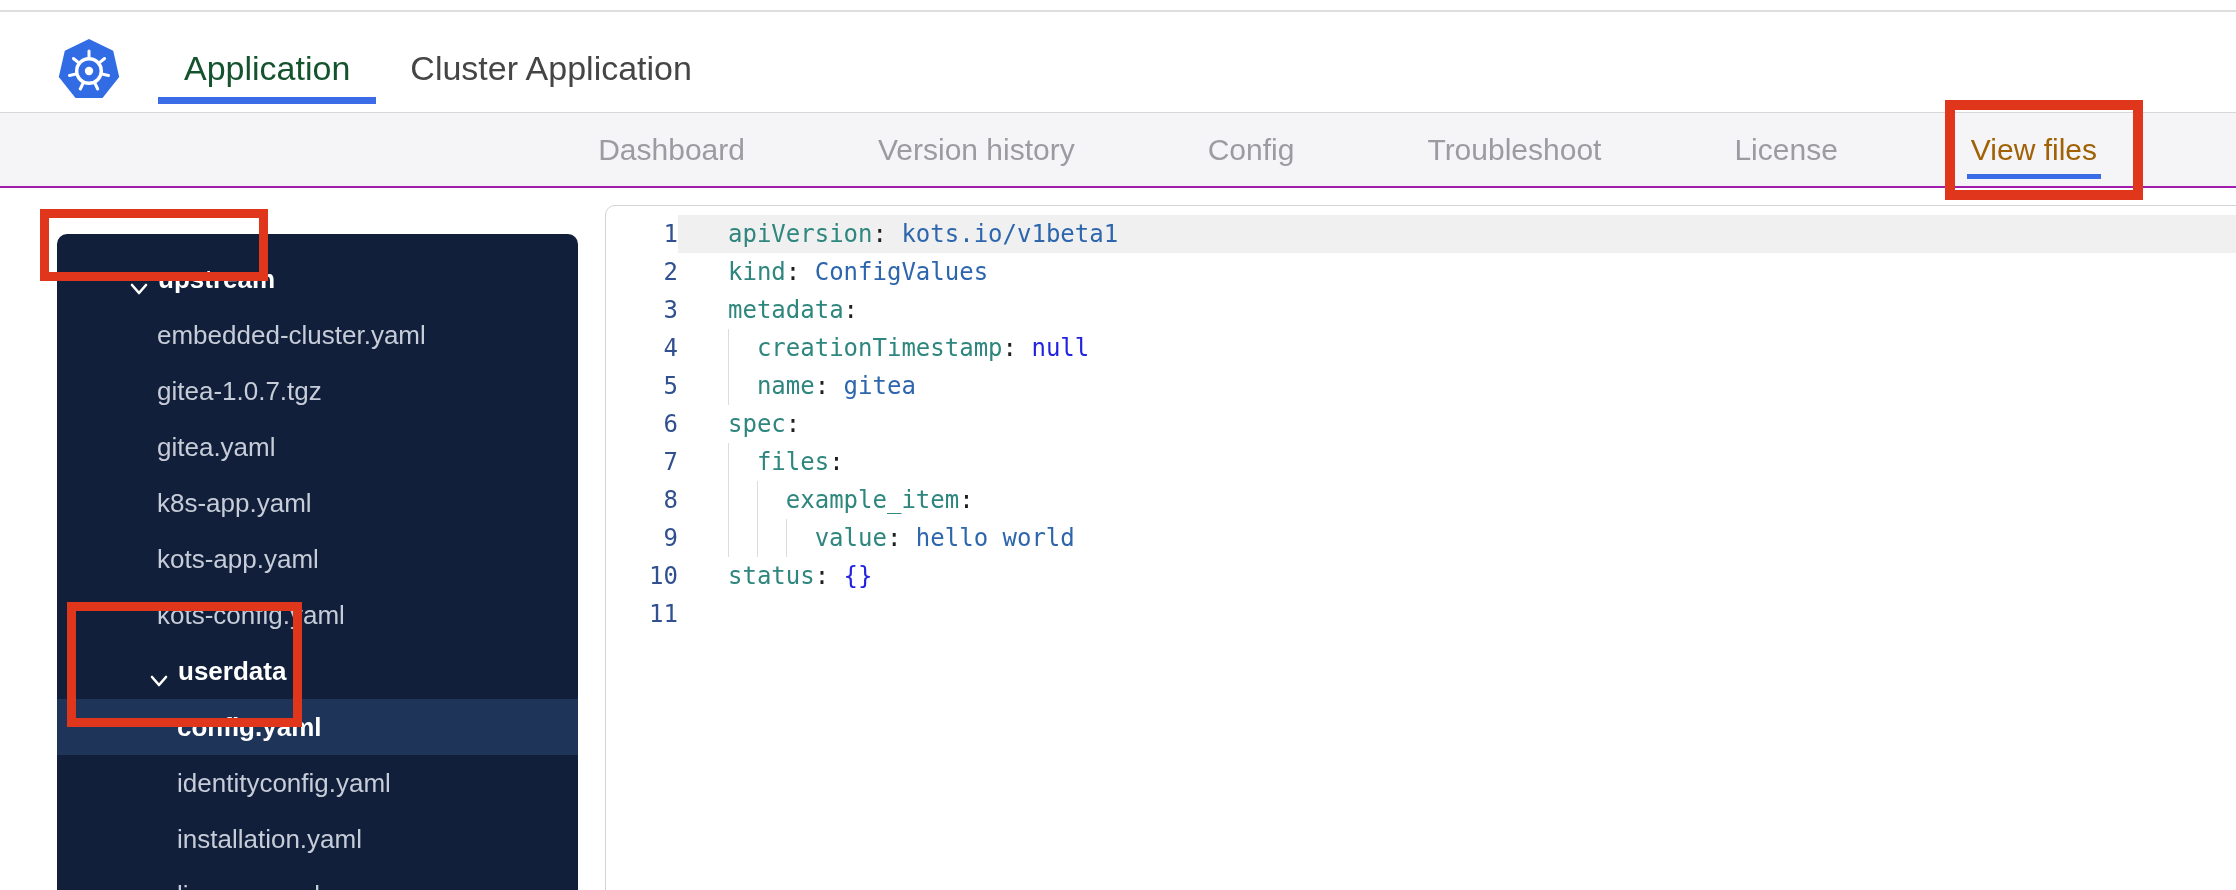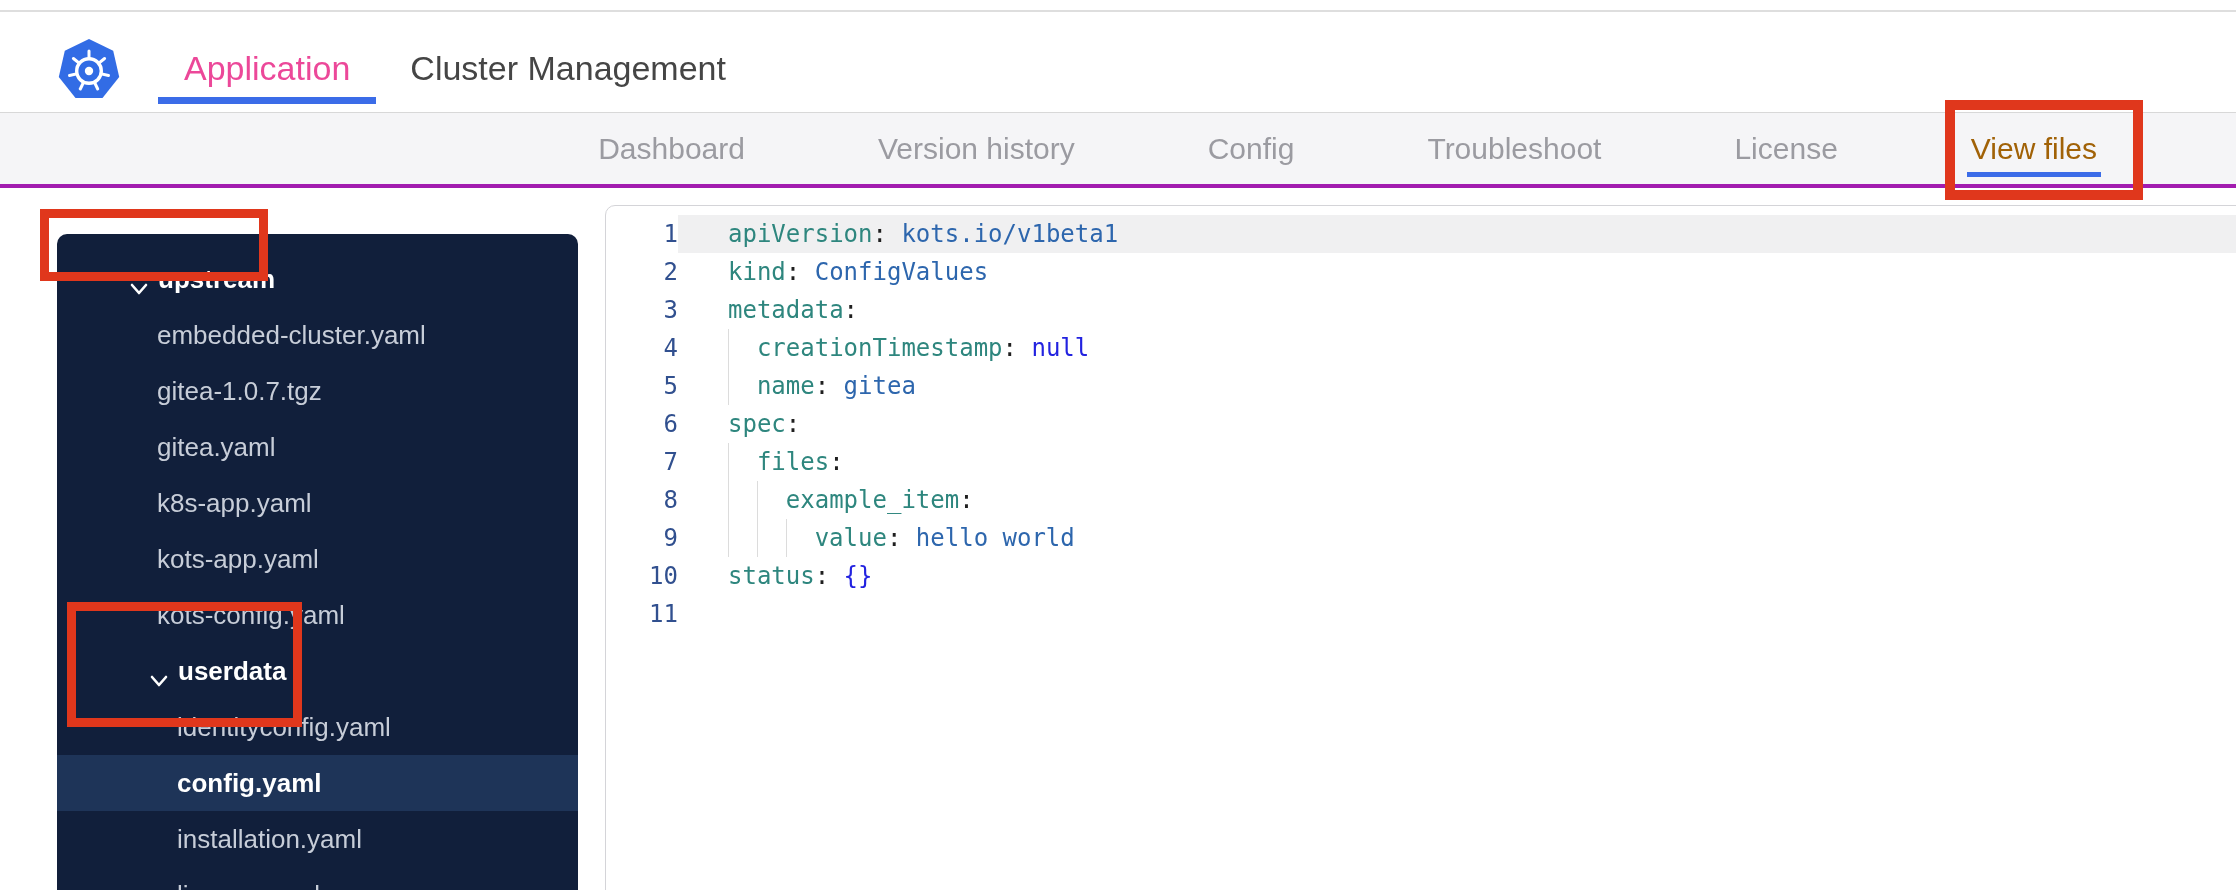--- a/index.html
+++ b/index.html
@@ -25,26 +25,26 @@
   .top-hairline{position:absolute;left:0;top:10px;width:100%;height:2px;background:#dedede;}
 
   
   .topbar{position:absolute;left:0;top:12px;width:100%;height:100px;background:#fff;}
   .logo{position:absolute;left:58px;top:26px;width:62px;height:66px;}
   .header-tabs{position:absolute;left:158px;top:28px;height:64px;display:flex;align-items:center;gap:8px;}
   .app-tab{
     font-size:34px;color:#454545;padding:0 26px;height:64px;display:flex;align-items:center;
     border-bottom:7px solid transparent;box-sizing:border-box;cursor:pointer;white-space:nowrap;
   }
-  .app-tab.active{color:#ec4899;border-bottom-color:var(--accent);}
+  .app-tab.active{color:#14532d;border-bottom-color:var(--accent);}
 
   
   .navbar{
     position:absolute;left:0;top:112px;width:100%;height:76px;background:#f5f5f7;
-    border-top:1px solid #d8d8d8;border-bottom:4px solid #a21caf;box-sizing:border-box;
+    border-top:1px solid #d8d8d8;border-bottom:2px solid #a21caf;box-sizing:border-box;
     display:flex;align-items:center;justify-content:flex-end;padding-right:131px;gap:117px;
   }
   .nav-tab{
     position:relative;font-size:30px;color:#9b9ba1;padding:0 8px;height:100%;
     display:flex;align-items:center;cursor:pointer;white-space:nowrap;
   }
   .nav-tab.active{color:#a16207;}
   .nav-tab.active::after{
     content:"";position:absolute;left:4px;right:4px;bottom:7px;height:5px;background:var(--accent);
   }
@@ -105,21 +105,21 @@
           <line x1="28.8" y1="37.5" x2="22.3" y2="51"></line>
           <line x1="26.1" y1="34.1" x2="11.5" y2="37.5"></line>
           <line x1="27.1" y1="29.9" x2="15.4" y2="20.5"></line>
         </g>
         <circle cx="31" cy="33" r="12.3" stroke="#ffffff" stroke-width="3.4" fill="var(--k8s-blue)"></circle>
         <circle cx="31" cy="33" r="4.2" fill="#ffffff"></circle>
       </svg>
     </div>
     <div class="header-tabs">
         <div class="app-tab active">Application</div>
-        <div class="app-tab">Cluster Management</div>
+        <div class="app-tab">Cluster Application</div>
       </div>
   </div>
 
   <div class="navbar">
       <div class="nav-tab">Dashboard</div>
       <div class="nav-tab">Version history</div>
       <div class="nav-tab">Config</div>
       <div class="nav-tab">Troubleshoot</div>
       <div class="nav-tab">License</div>
       <div class="nav-tab active">View files</div>
@@ -149,25 +149,25 @@
       </div>
       <div class="tree-row file pad-file-d1">
         <span>kots-config.yaml</span>
       </div>
       <div class="tree-row folder pad-folder-d1">
         <span class="chev"><svg viewBox="0 0 20 14" width="20" height="14">
             <polyline points="3,3 10,11 17,3" fill="none" stroke="#ffffff" stroke-width="2.6" stroke-linecap="round" stroke-linejoin="round"></polyline>
           </svg></span>
         <span>userdata</span>
       </div>
+      <div class="tree-row file selected pad-file-d2">
+        <span>config.yaml</span>
+      </div>
       <div class="tree-row file pad-file-d2">
         <span>identityconfig.yaml</span>
-      </div>
-      <div class="tree-row file selected pad-file-d2">
-        <span>config.yaml</span>
       </div>
       <div class="tree-row file pad-file-d2">
         <span>installation.yaml</span>
       </div>
       <div class="tree-row file pad-file-d2">
         <span>license.yaml</span>
       </div>
     </div>
 
   <div class="editor">

